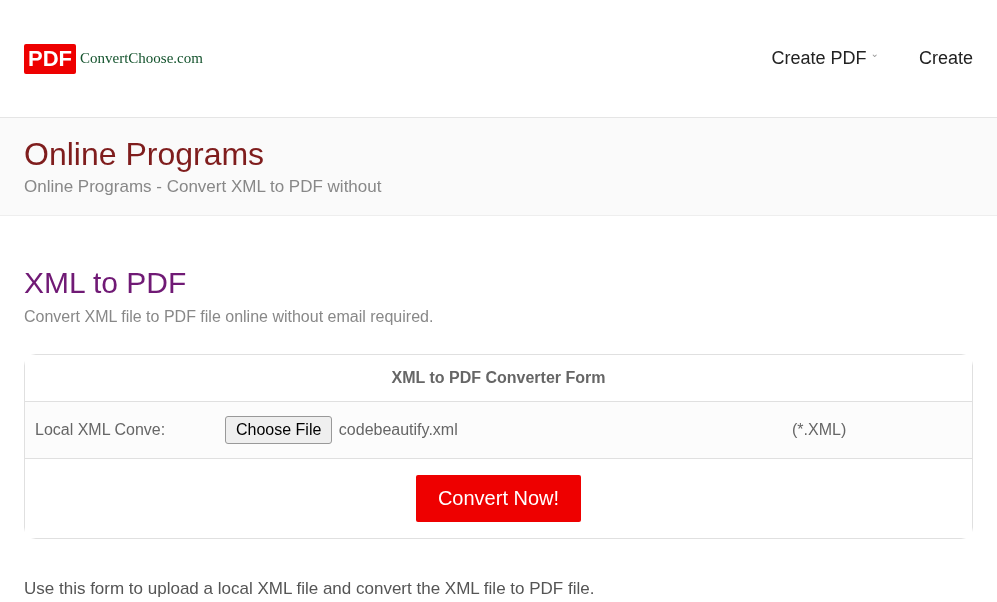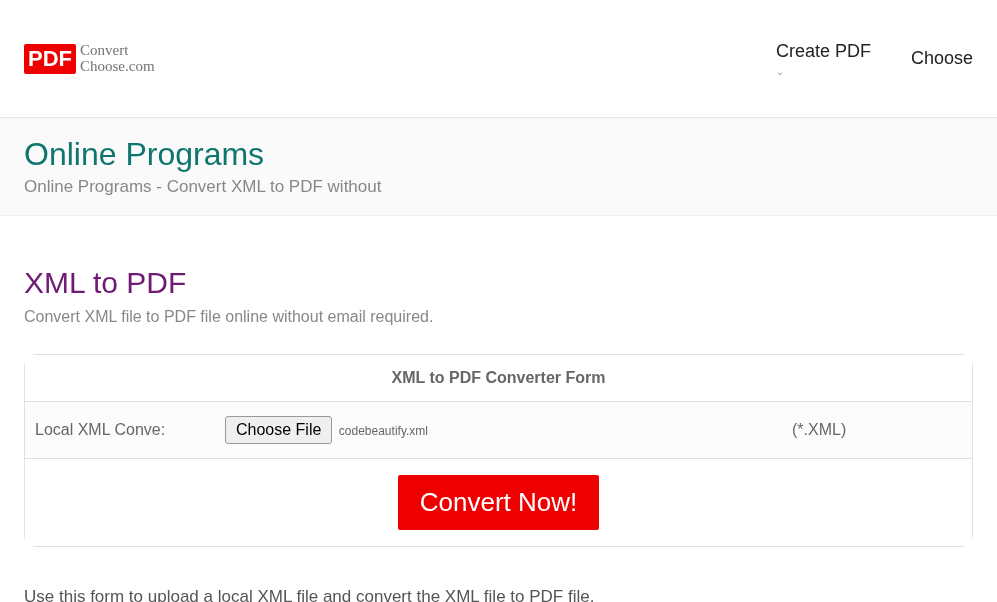--- a/index.html
+++ b/index.html
@@ -31,54 +31,53 @@
   background: #ee0000;
   color: #fff;
   font-weight: bold;
   font-size: 22px;
   padding: 2px 4px;
   font-family: Arial, sans-serif;
   border-radius: 2px;
 }
 .logo-text {
   display: flex;
-  flex-direction: column;
+  flex-direction: row;
   line-height: 1.05;
   font-family: Georgia, serif;
-  color: #737373;
+  color: #14532d;
   font-size: 15px;
 }
 .nav {
   display: flex;
   align-items: center;
   gap: 40px;
   font-size: 18px;
   color: #222;
 }
 .nav-item {
   display: flex;
   align-items: flex-start;
   gap: 4px;
   cursor: pointer;
   white-space: nowrap;
-  flex-direction: column;
 }
 .nav-item .chevron {
   font-size: 10px;
   color: #999;
 }
 .title-section {
   padding: 18px 24px;
   border-bottom: 1px solid #eee;
   background: #fafafa;
 }
 .page-title {
   font-size: 32px;
   font-weight: 500;
-  color: #0f766e;
+  color: #7f1d1d;
   margin-bottom: 4px;
 }
 .page-subtitle {
   font-size: 17px;
   color: #888;
 }
 .content {
   padding: 50px 24px 20px 24px;
 }
 .section-title {
@@ -134,28 +133,28 @@
   font-size: 16px;
   padding: 4px 10px;
   border: 1px solid #999;
   background: #efefef;
   border-radius: 3px;
   cursor: pointer;
   margin-right: 2px;
 }
 .file-name {
   color: #666;
-  font-size: 12px;
+  font-size: 16px;
 }
 .convert-button {
   background: #ee0000;
   color: #fff;
   border: none;
   padding: 12px 22px;
-  font-size: 26px;
+  font-size: 20px;
   cursor: pointer;
   border-radius: 2px;
 }
 .footer-text {
   font-size: 17px;
   color: #555;
 }
 </style>
 </head>
 <body>
@@ -167,21 +166,21 @@
       <span>Convert</span>
       <span>Choose.com</span>
     </span>
   </div>
   <div class="nav">
     <div class="nav-item">
       <span>Create PDF</span>
       <span class="chevron">⌄</span>
     </div>
     <div class="nav-item">
-      <span>Choose</span>
+      <span>Create</span>
     </div>
   </div>
 </div>
 
 <div class="title-section">
   <h1 class="page-title">Online Programs</h1>
   <div class="page-subtitle">Online Programs - Convert XML to PDF without</div>
 </div>
 
 <div class="content">

